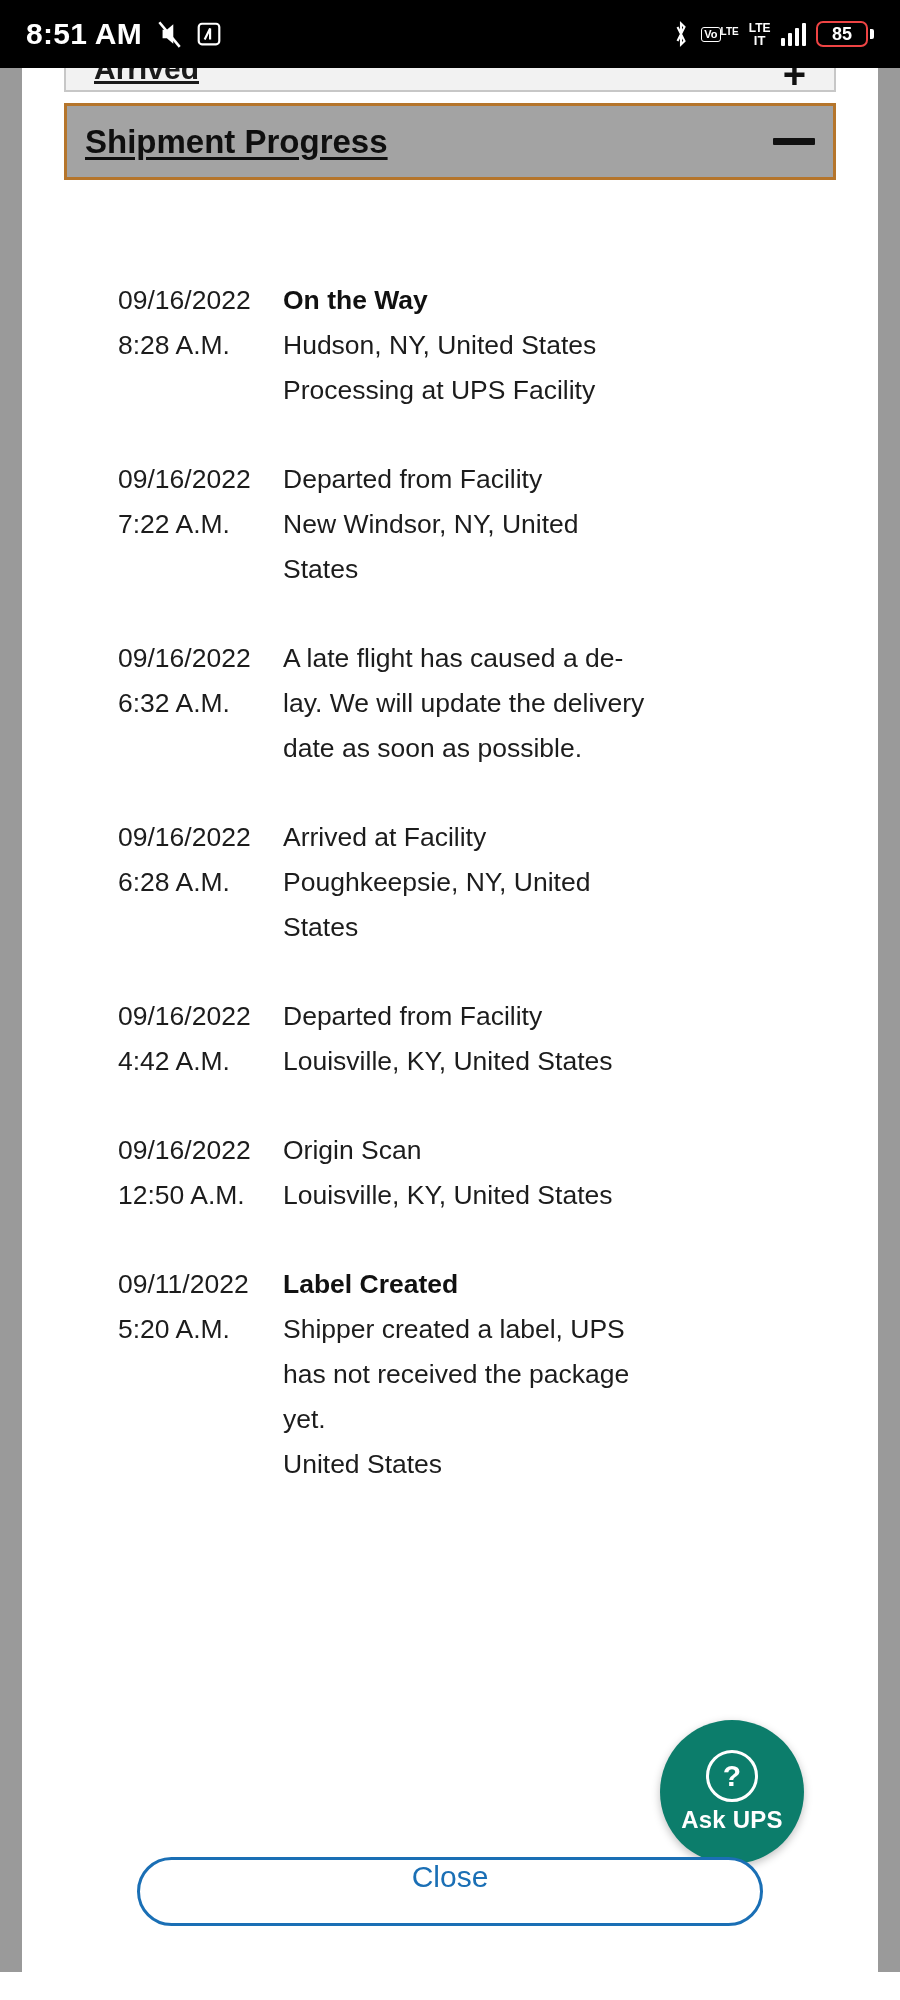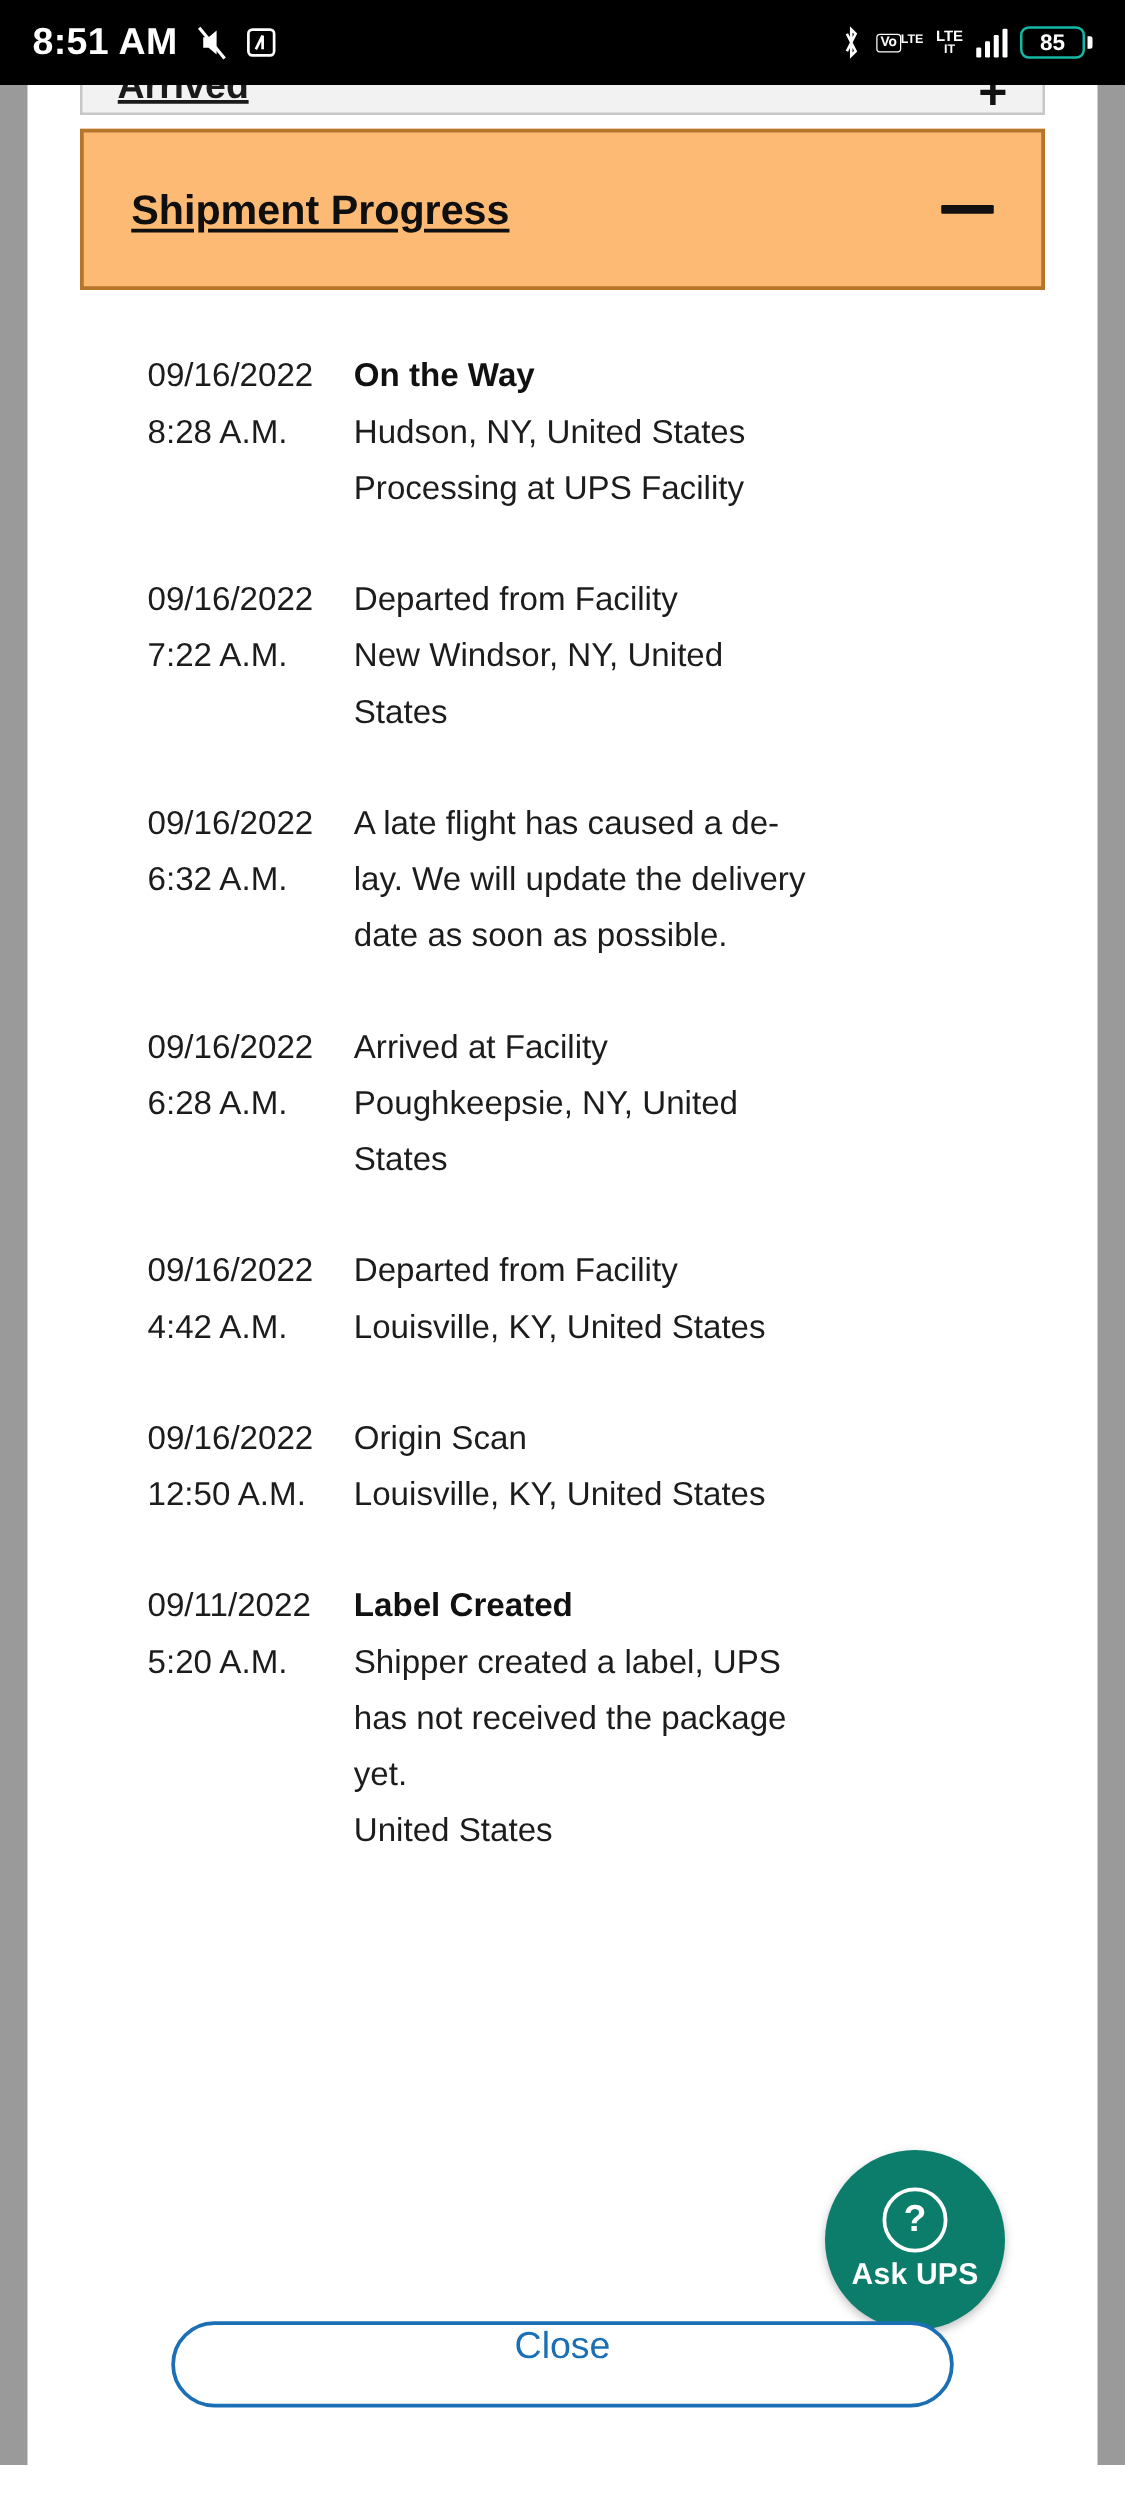--- a/index.html
+++ b/index.html
@@ -72,21 +72,21 @@
     font-size: 11px;
   }
   .lte-stack {
     display: flex;
     flex-direction: column;
     align-items: center;
     line-height: 1;
     color: #fff;
   }
   .lte-stack .lte-t { font-size: 12px; font-weight: bold; }
-  .lte-stack .lte-b { font-size: 10px; font-weight: bold; }
+  .lte-stack .lte-b { font-size: 13px; font-weight: bold; }
 
   .bars {
     display: flex;
     align-items: flex-end;
     gap: 2.5px;
     height: 24px;
   }
   .bars i {
     display: block;
     width: 4.5px;
@@ -96,21 +96,21 @@
   .bars i:nth-child(1) { height: 8px; }
   .bars i:nth-child(2) { height: 13px; }
   .bars i:nth-child(3) { height: 18px; }
   .bars i:nth-child(4) { height: 23px; }
 
   .battery {
     display: flex;
     align-items: center;
   }
   .battery .bshell {
-    border: 2px solid #14b8a6;
+    border: 2px solid #ef4444;
     border-radius: 7px;
     height: 26px;
     min-width: 52px;
     display: flex;
     align-items: center;
     justify-content: center;
     padding: 0 5px;
     box-sizing: border-box;
   }
   .battery .btext {
@@ -177,28 +177,28 @@
     color: #111;
     line-height: 0.6;
   }
 
   
   .sp-header {
     position: absolute;
     left: 42px;
     right: 42px;
     top: 35px;
-    height: 129px;
-    background: #fdba74;
+    height: 77px;
+    background: #a3a3a3;
     border: 3px solid #b5752b;
     box-sizing: border-box;
     display: flex;
     align-items: center;
     justify-content: space-between;
-    padding: 0 38px;
+    padding: 0 18px;
   }
   .sp-title {
     font-size: 33px;
     font-weight: bold;
     color: #0f0f0f;
     text-decoration: underline;
     text-underline-offset: 4px;
   }
   .sp-collapse {
     width: 42px;

